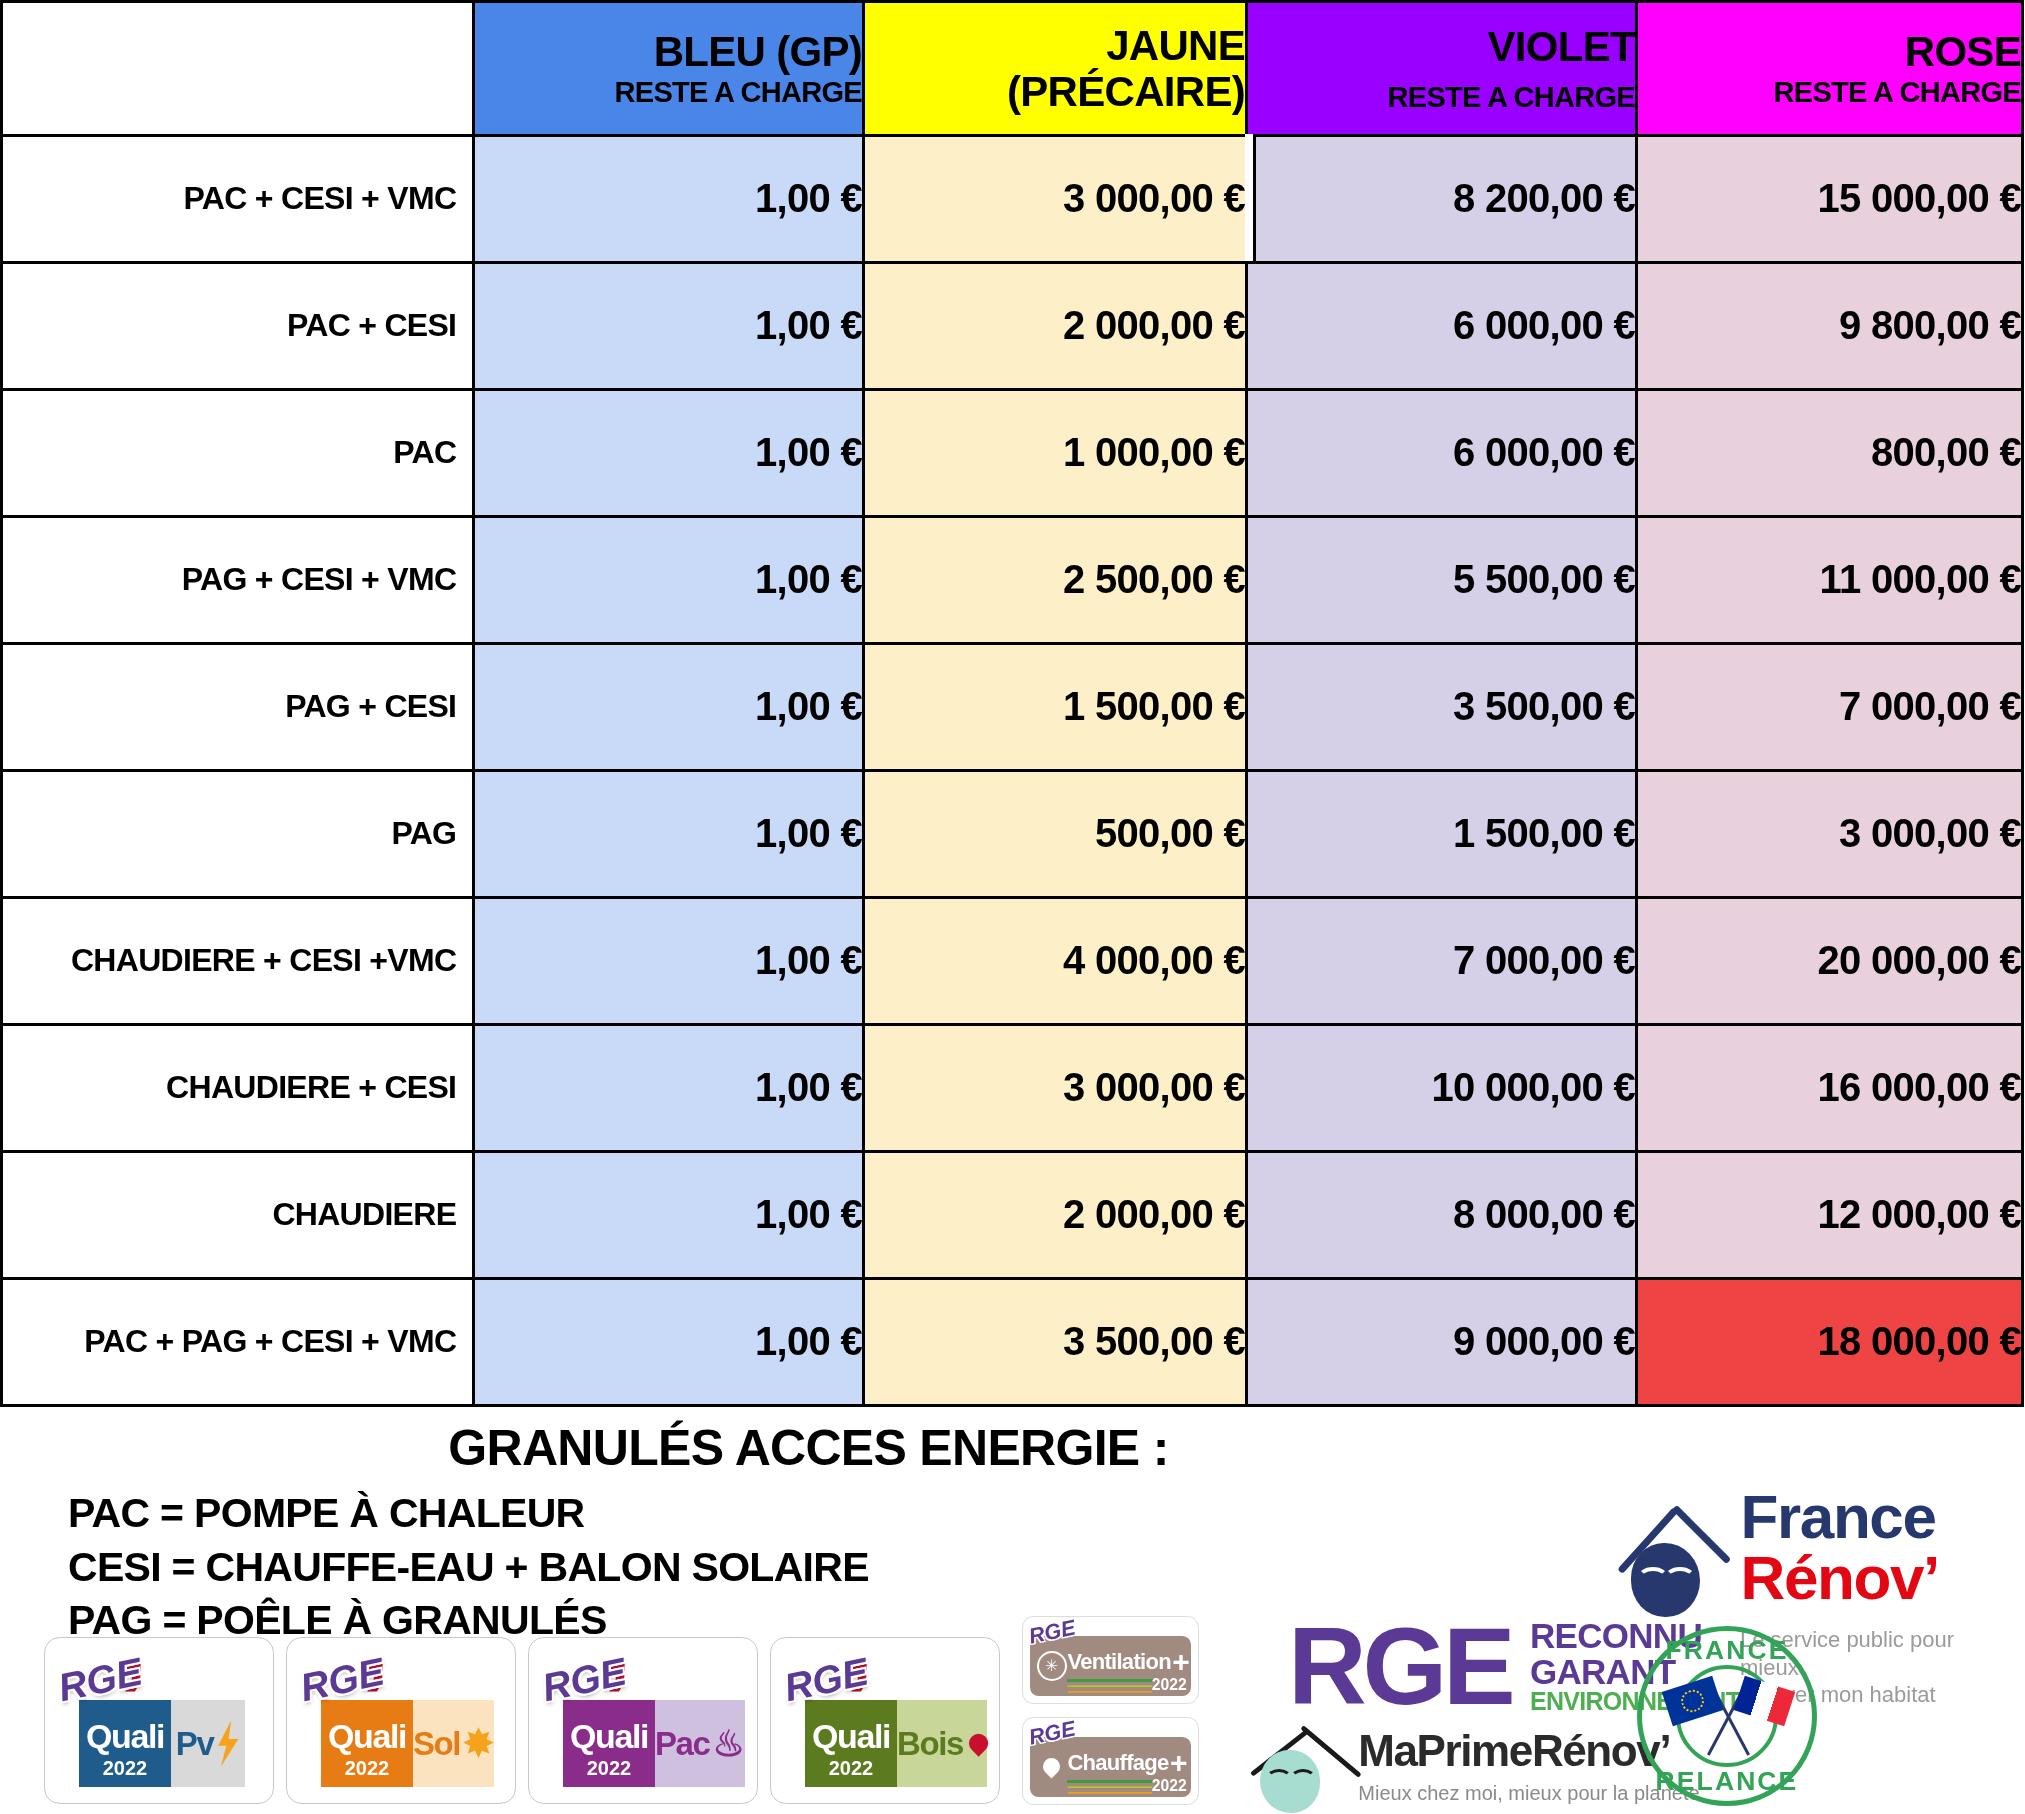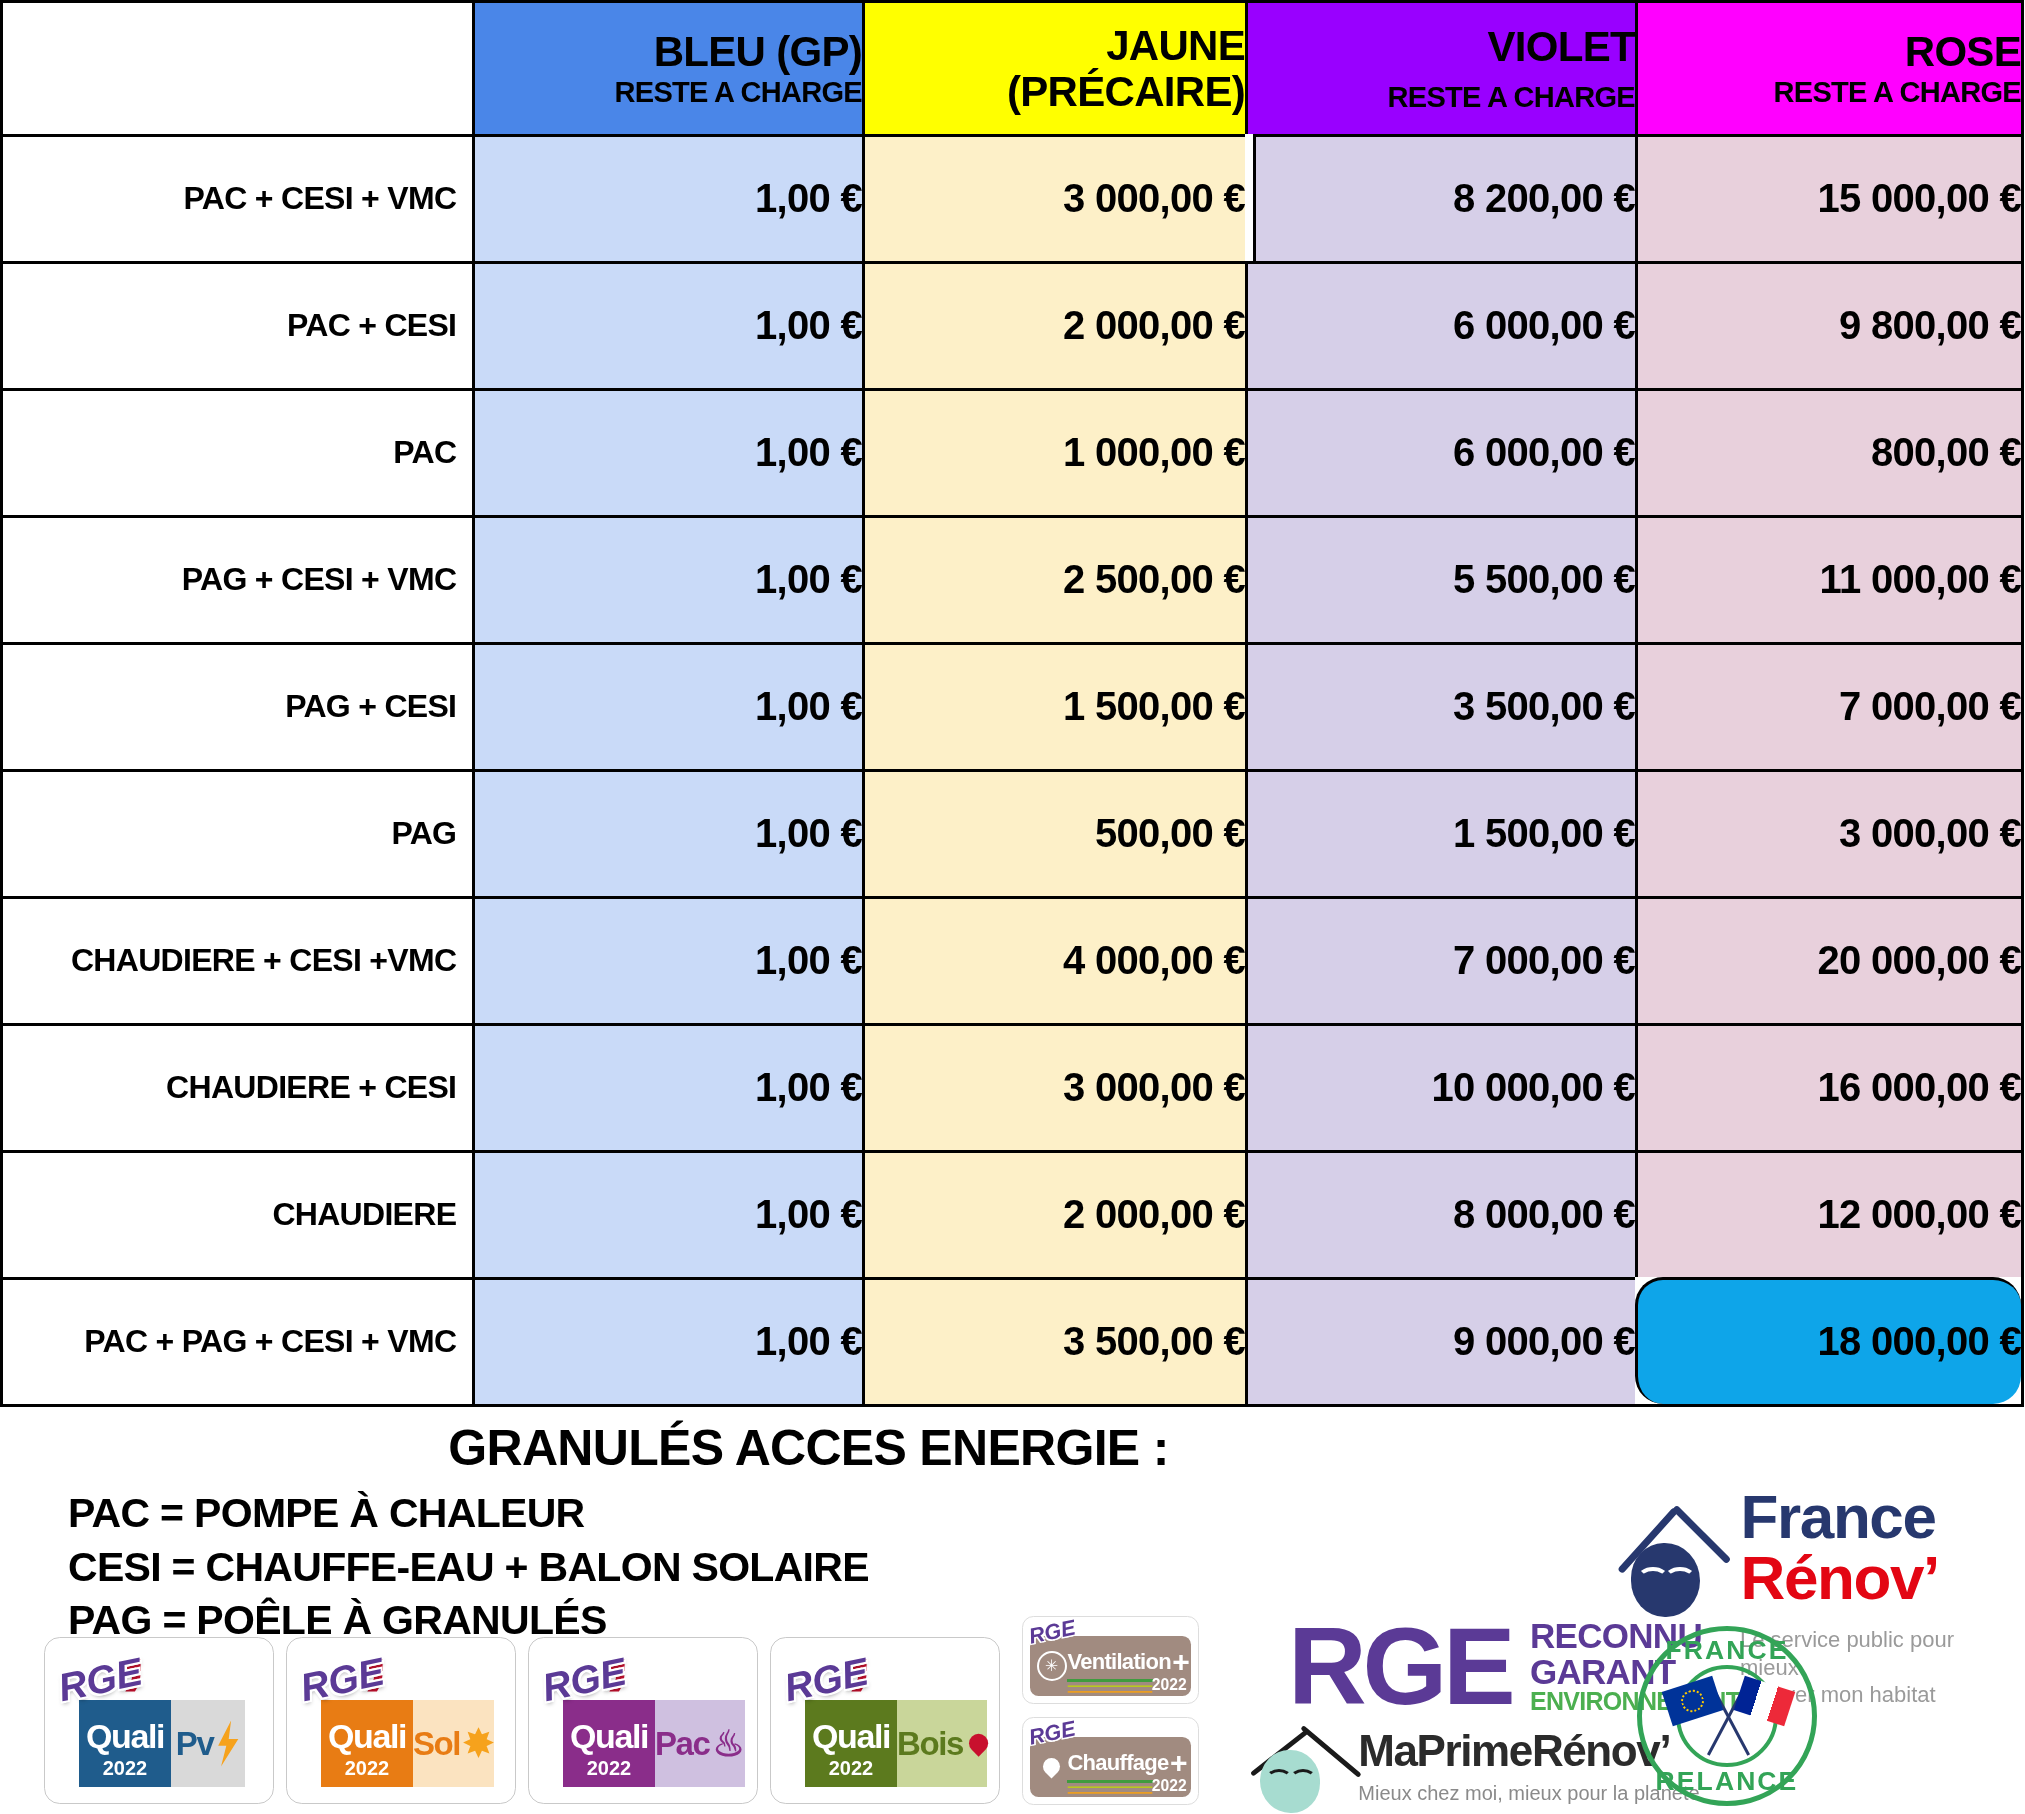--- a/index.html
+++ b/index.html
@@ -191,21 +191,21 @@
       <div class="cell vcell bl bt" style="background: rgb(232, 208, 220);">16 000,00 €</div>
       <div class="cell lcell bt">CHAUDIERE</div>
       <div class="cell vcell bl bt" style="background: rgb(201, 218, 248);">1,00 €</div>
       <div class="cell vcell bl bt" style="background: rgb(253, 240, 200);">2 000,00 €</div>
       <div class="cell vcell bl bt" style="background: rgb(214, 207, 232);">8 000,00 €</div>
       <div class="cell vcell bl bt" style="background: rgb(232, 208, 220);">12 000,00 €</div>
       <div class="cell lcell bt">PAC + PAG + CESI + VMC</div>
       <div class="cell vcell bl bt" style="background: rgb(201, 218, 248);">1,00 €</div>
       <div class="cell vcell bl bt" style="background: rgb(253, 240, 200);">3 500,00 €</div>
       <div class="cell vcell bl bt" style="background: rgb(214, 207, 232);">9 000,00 €</div>
-      <div class="cell vcell bl bt" style="background: #0ea5e9; border-radius: 28px;">18 000,00 €</div>
+      <div class="cell vcell bl bt" style="background: #ef4444;">18 000,00 €</div>
     </div>
 
   <div class="legend-title">GRANULÉS ACCES ENERGIE :</div>
   <div class="legend-list" id="legend-list">
       <div class="legend-line">PAC = POMPE À CHALEUR</div>
       <div class="legend-line">CESI = CHAUFFE-EAU + BALON SOLAIRE</div>
       <div class="legend-line">PAG = POÊLE À GRANULÉS</div>
     </div>
 
   <div class="france-renov">

